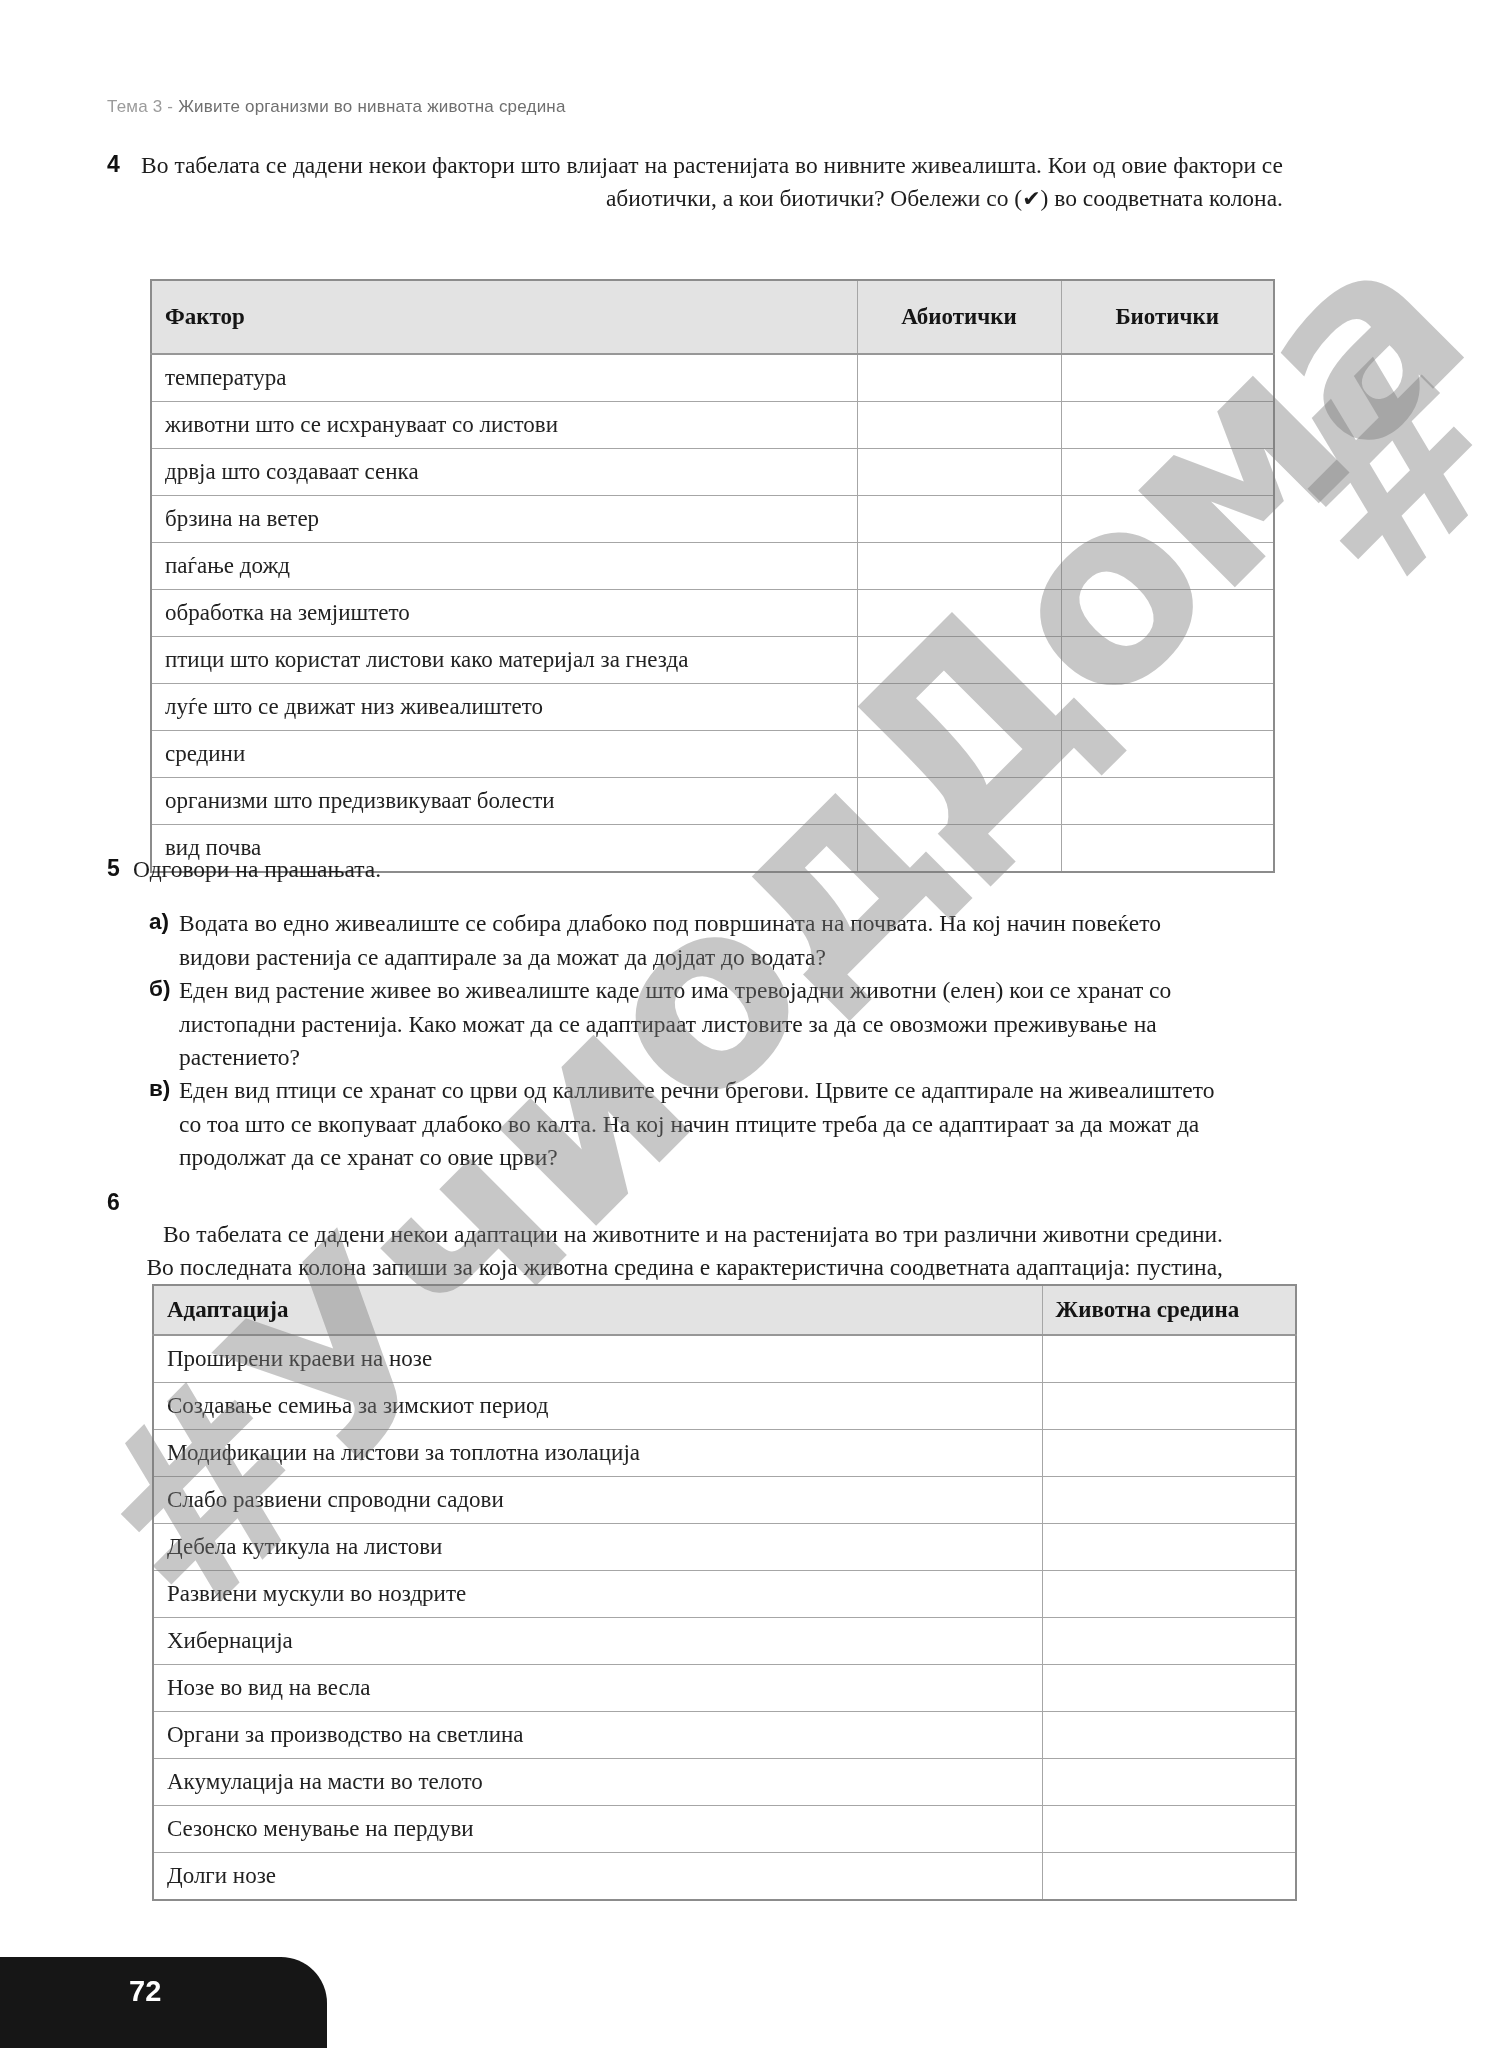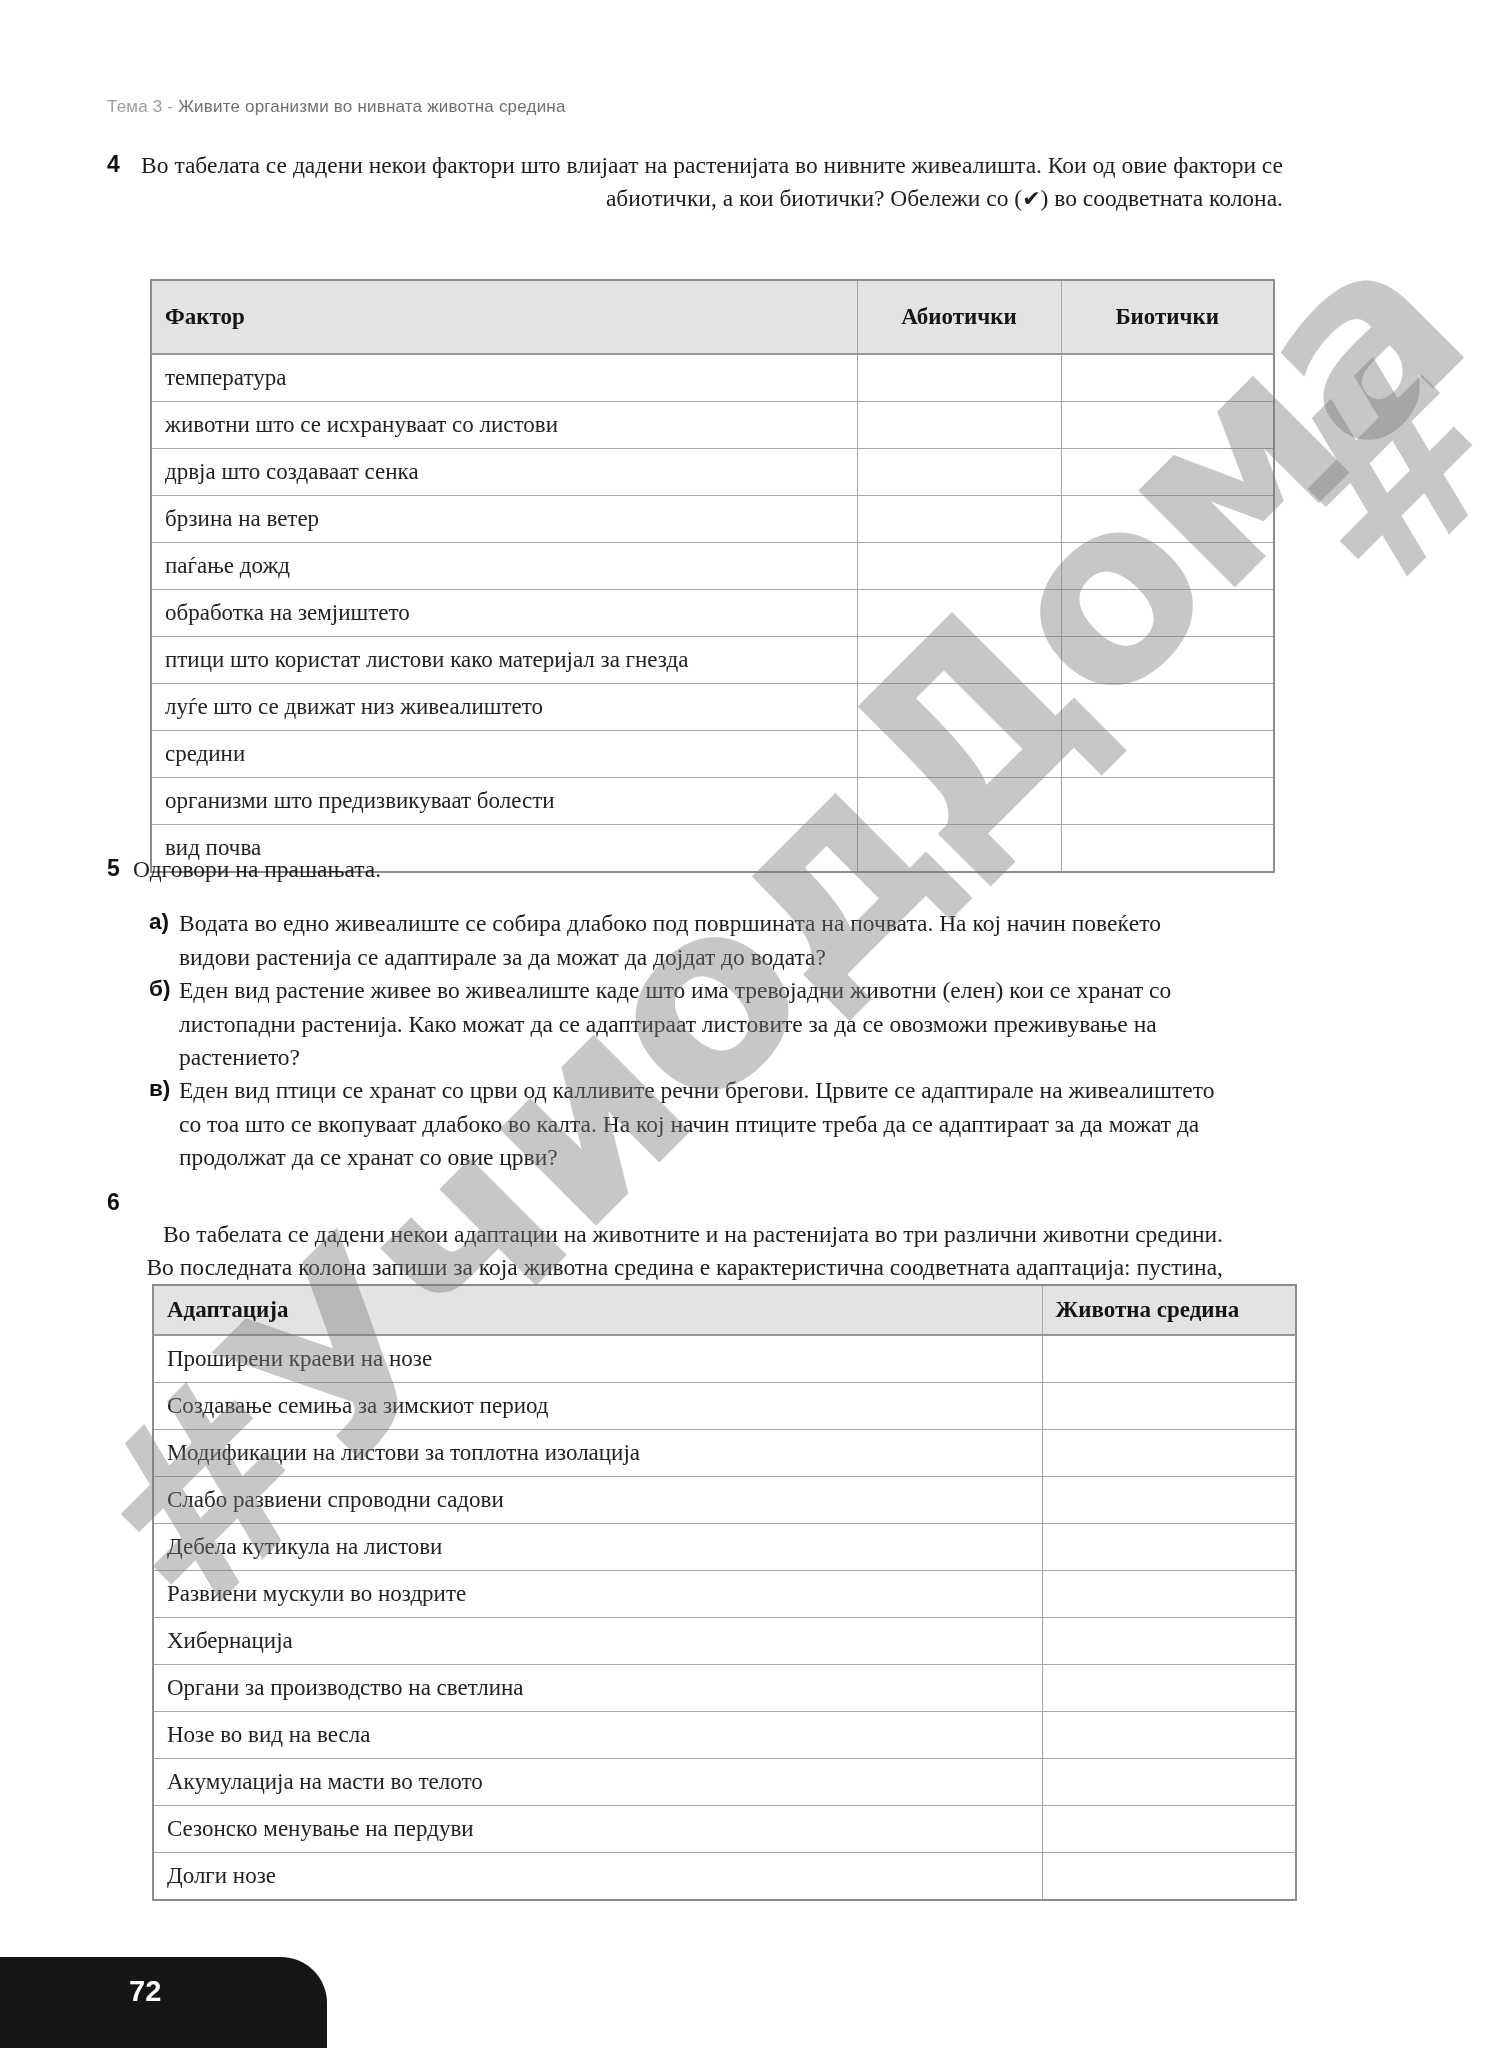--- a/index.html
+++ b/index.html
@@ -193,25 +193,25 @@
       </tr>
   <tr>
         <td>Развиени мускули во ноздрите</td>
         <td></td>
       </tr>
   <tr>
         <td>Хибернација</td>
         <td></td>
       </tr>
   <tr>
+        <td>Нозе во вид на весла</td>
+        <td></td>
+      </tr>
+  <tr>
         <td>Органи за производство на светлина</td>
-        <td></td>
-      </tr>
-  <tr>
-        <td>Нозе во вид на весла</td>
         <td></td>
       </tr>
   <tr>
         <td>Акумулација на масти во телото</td>
         <td></td>
       </tr>
   <tr>
         <td>Сезонско менување на пердуви</td>
         <td></td>
       </tr>

